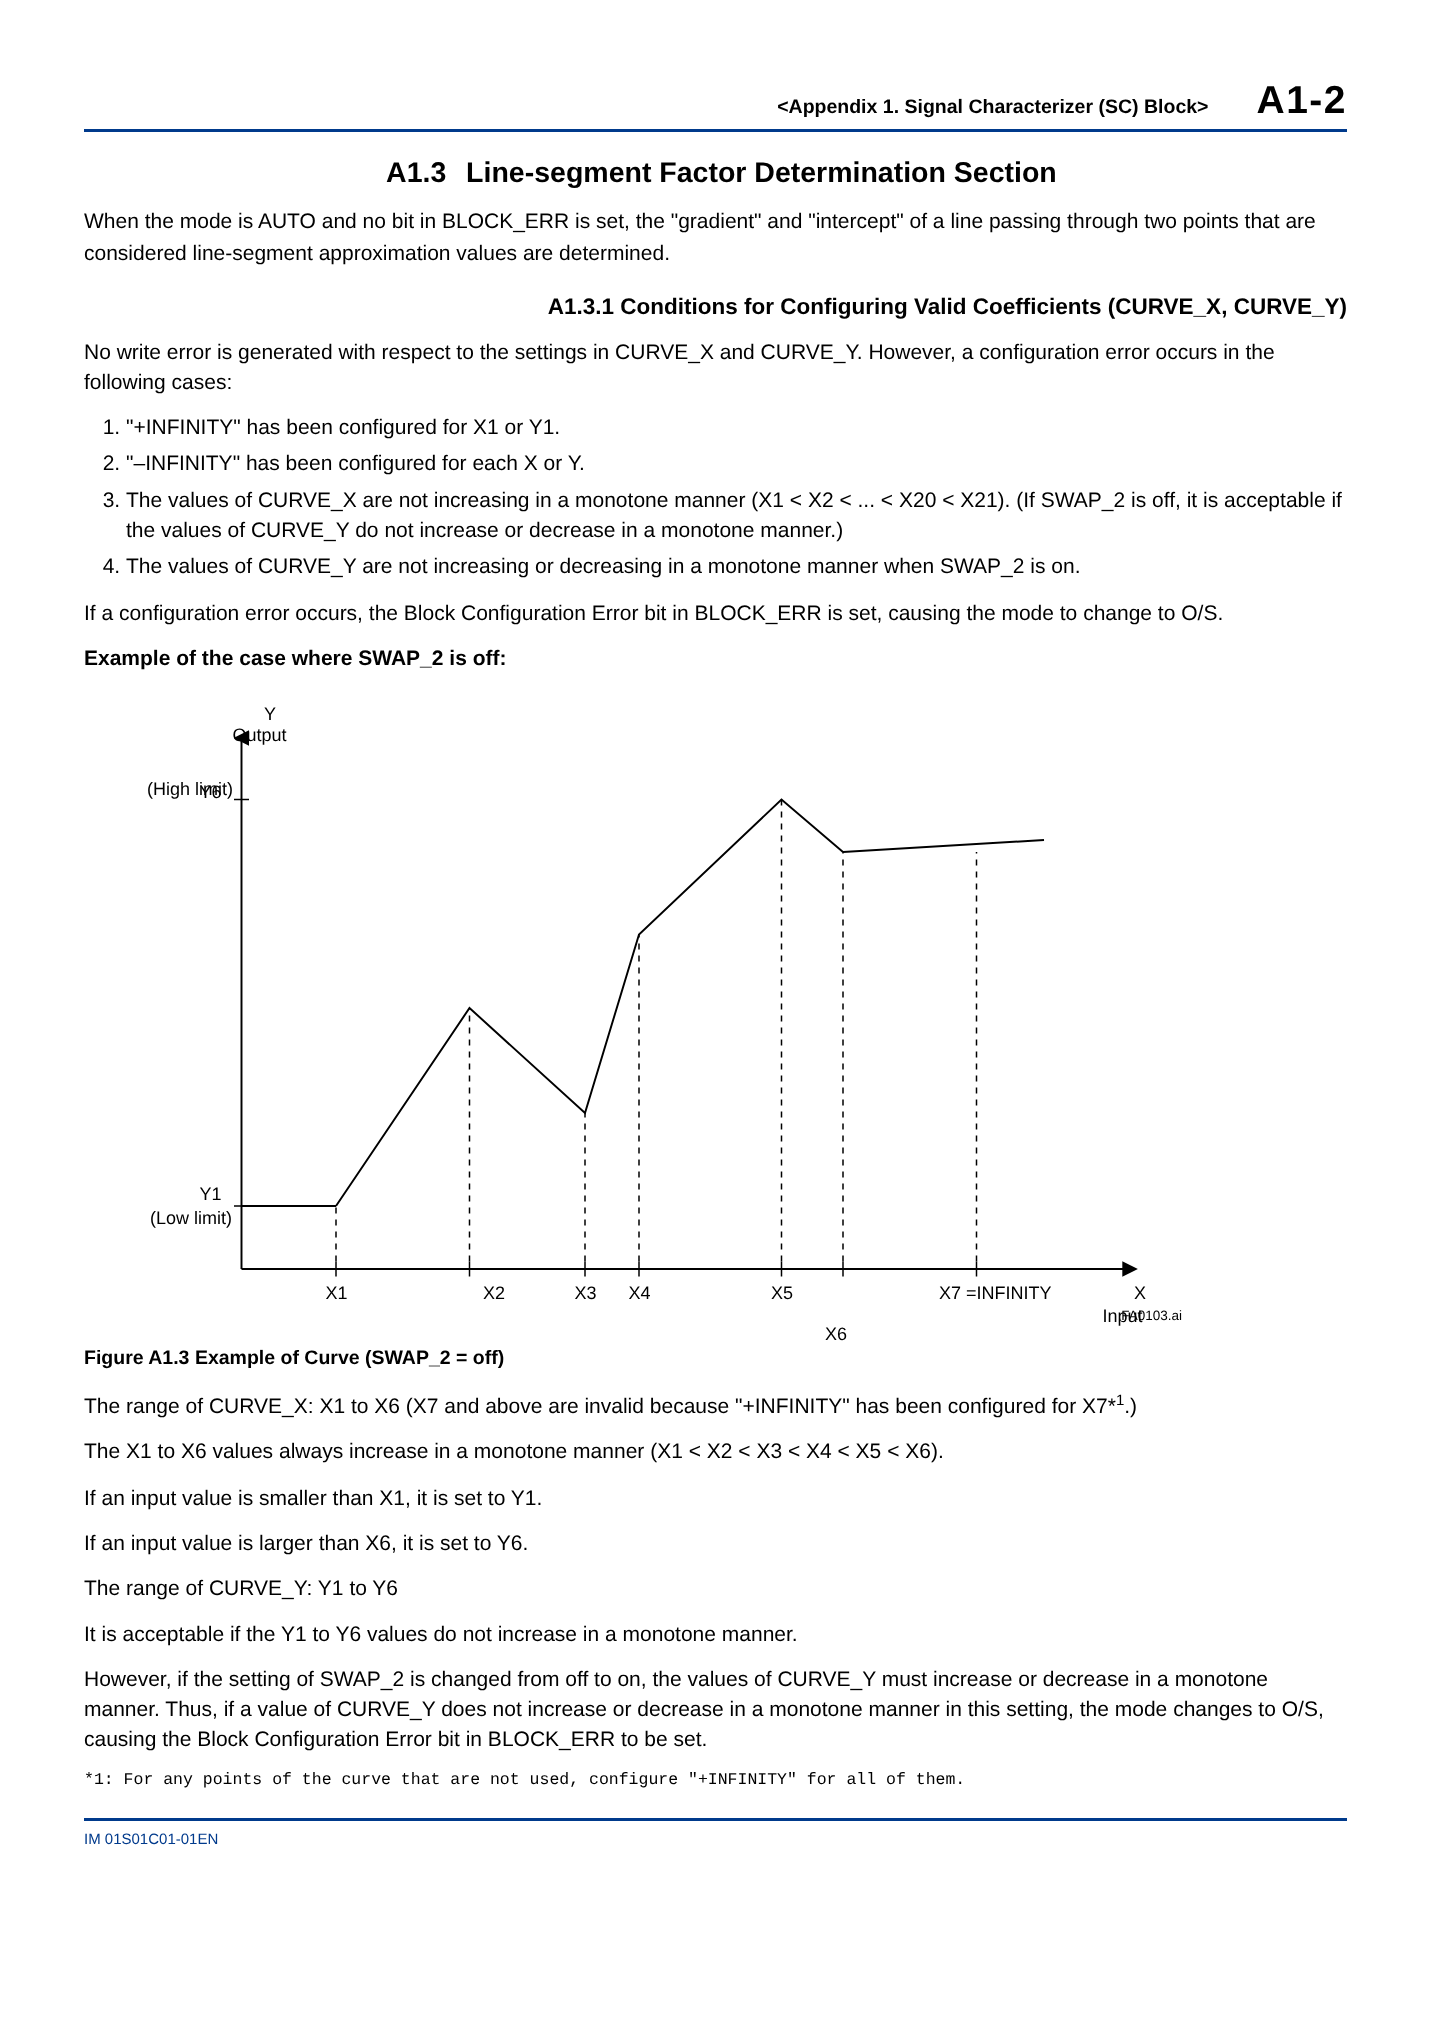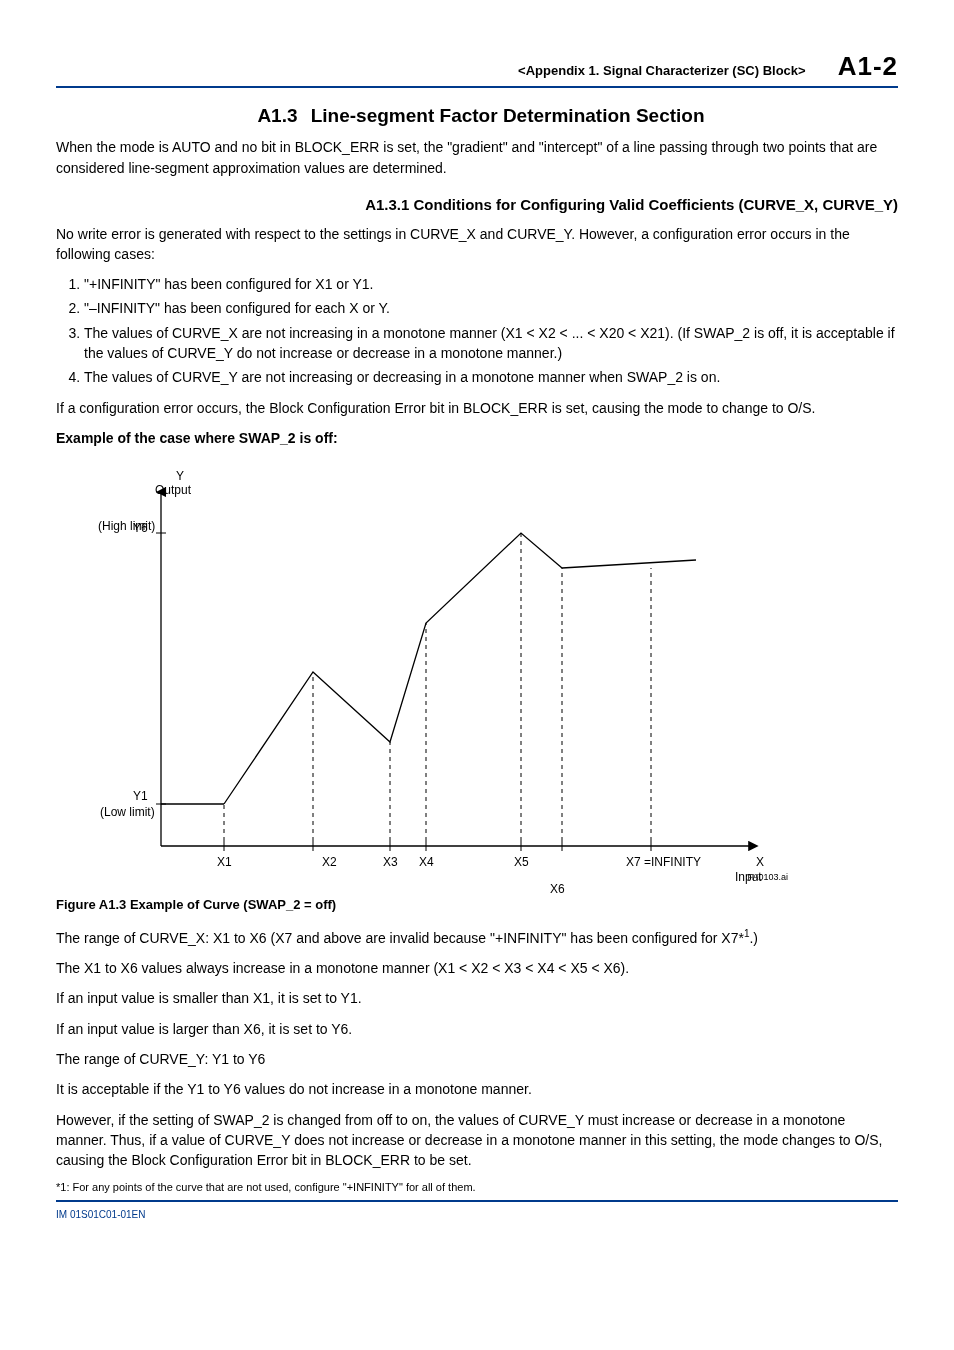--- a/index.html
+++ b/index.html
@@ -60,21 +60,22 @@
       width: 740px;
       height: 430px;
       font-size: 12px;
     }
     .chart svg { position: absolute; left: 0; top: 0; }
     .chart-label { position: absolute; font-size: 12px; }
     .footnote {
       font-size: 11px;
       margin-top: 6px;
       border-bottom: 2px solid #003a8c;
-      padding-bottom: 4px;
+      padding-bottom: 16px;
+      font-family: Liberation Mono, monospace;
     }
     .doc-code {
       text-align: left;
       color: #003a8c;
       font-size: 10px;
       margin-top: 6px;
     }
     .fa-code {
       position: absolute;
       right: 8px;

